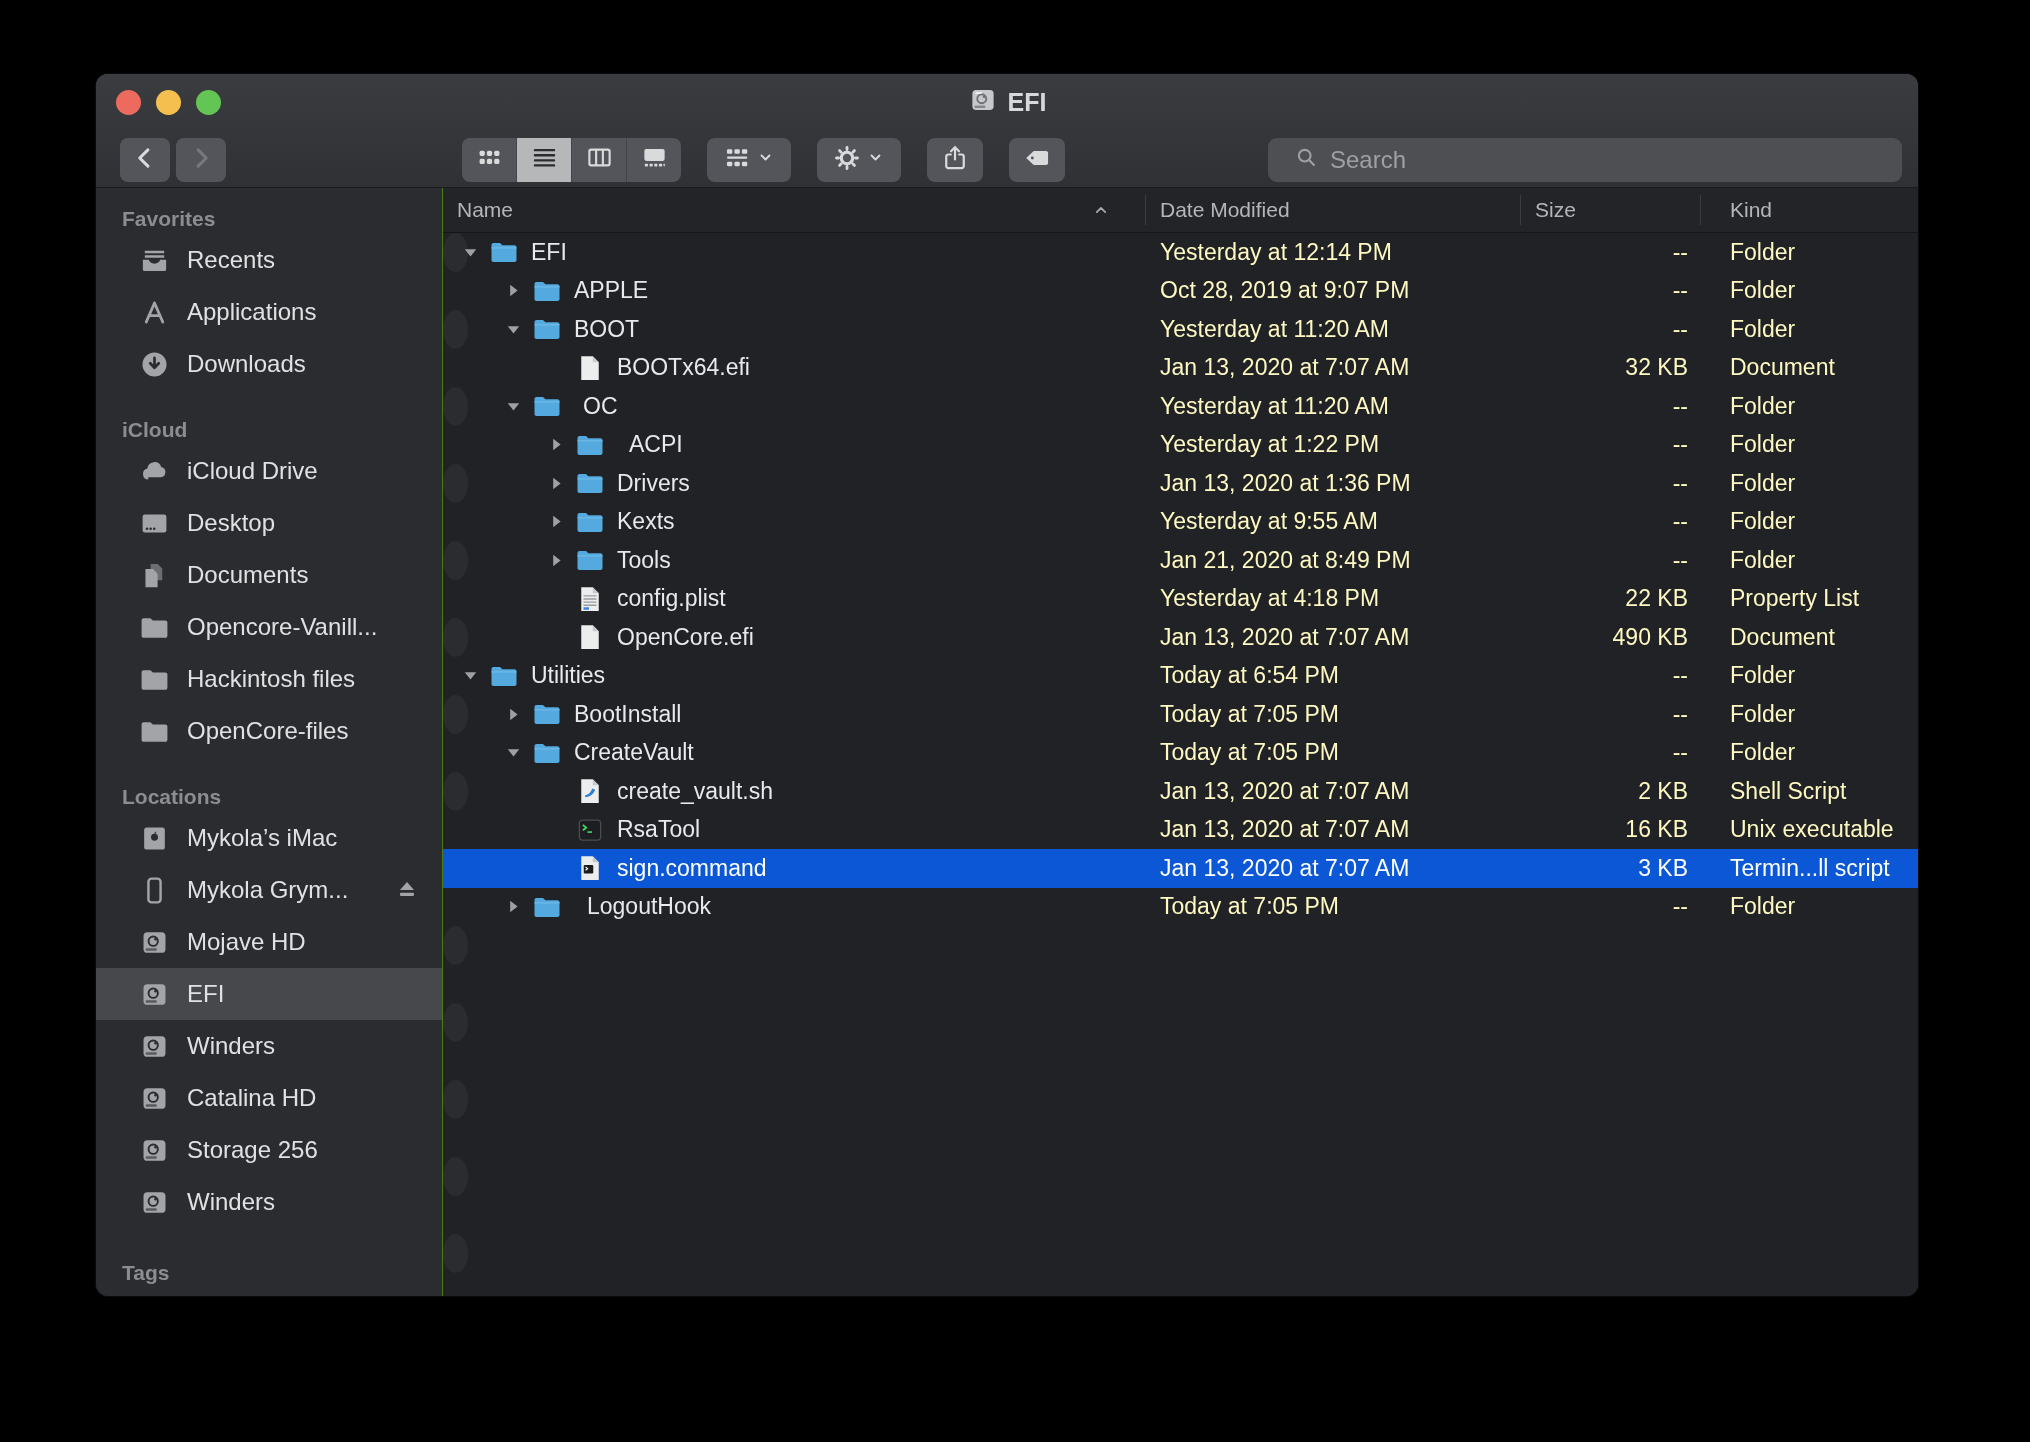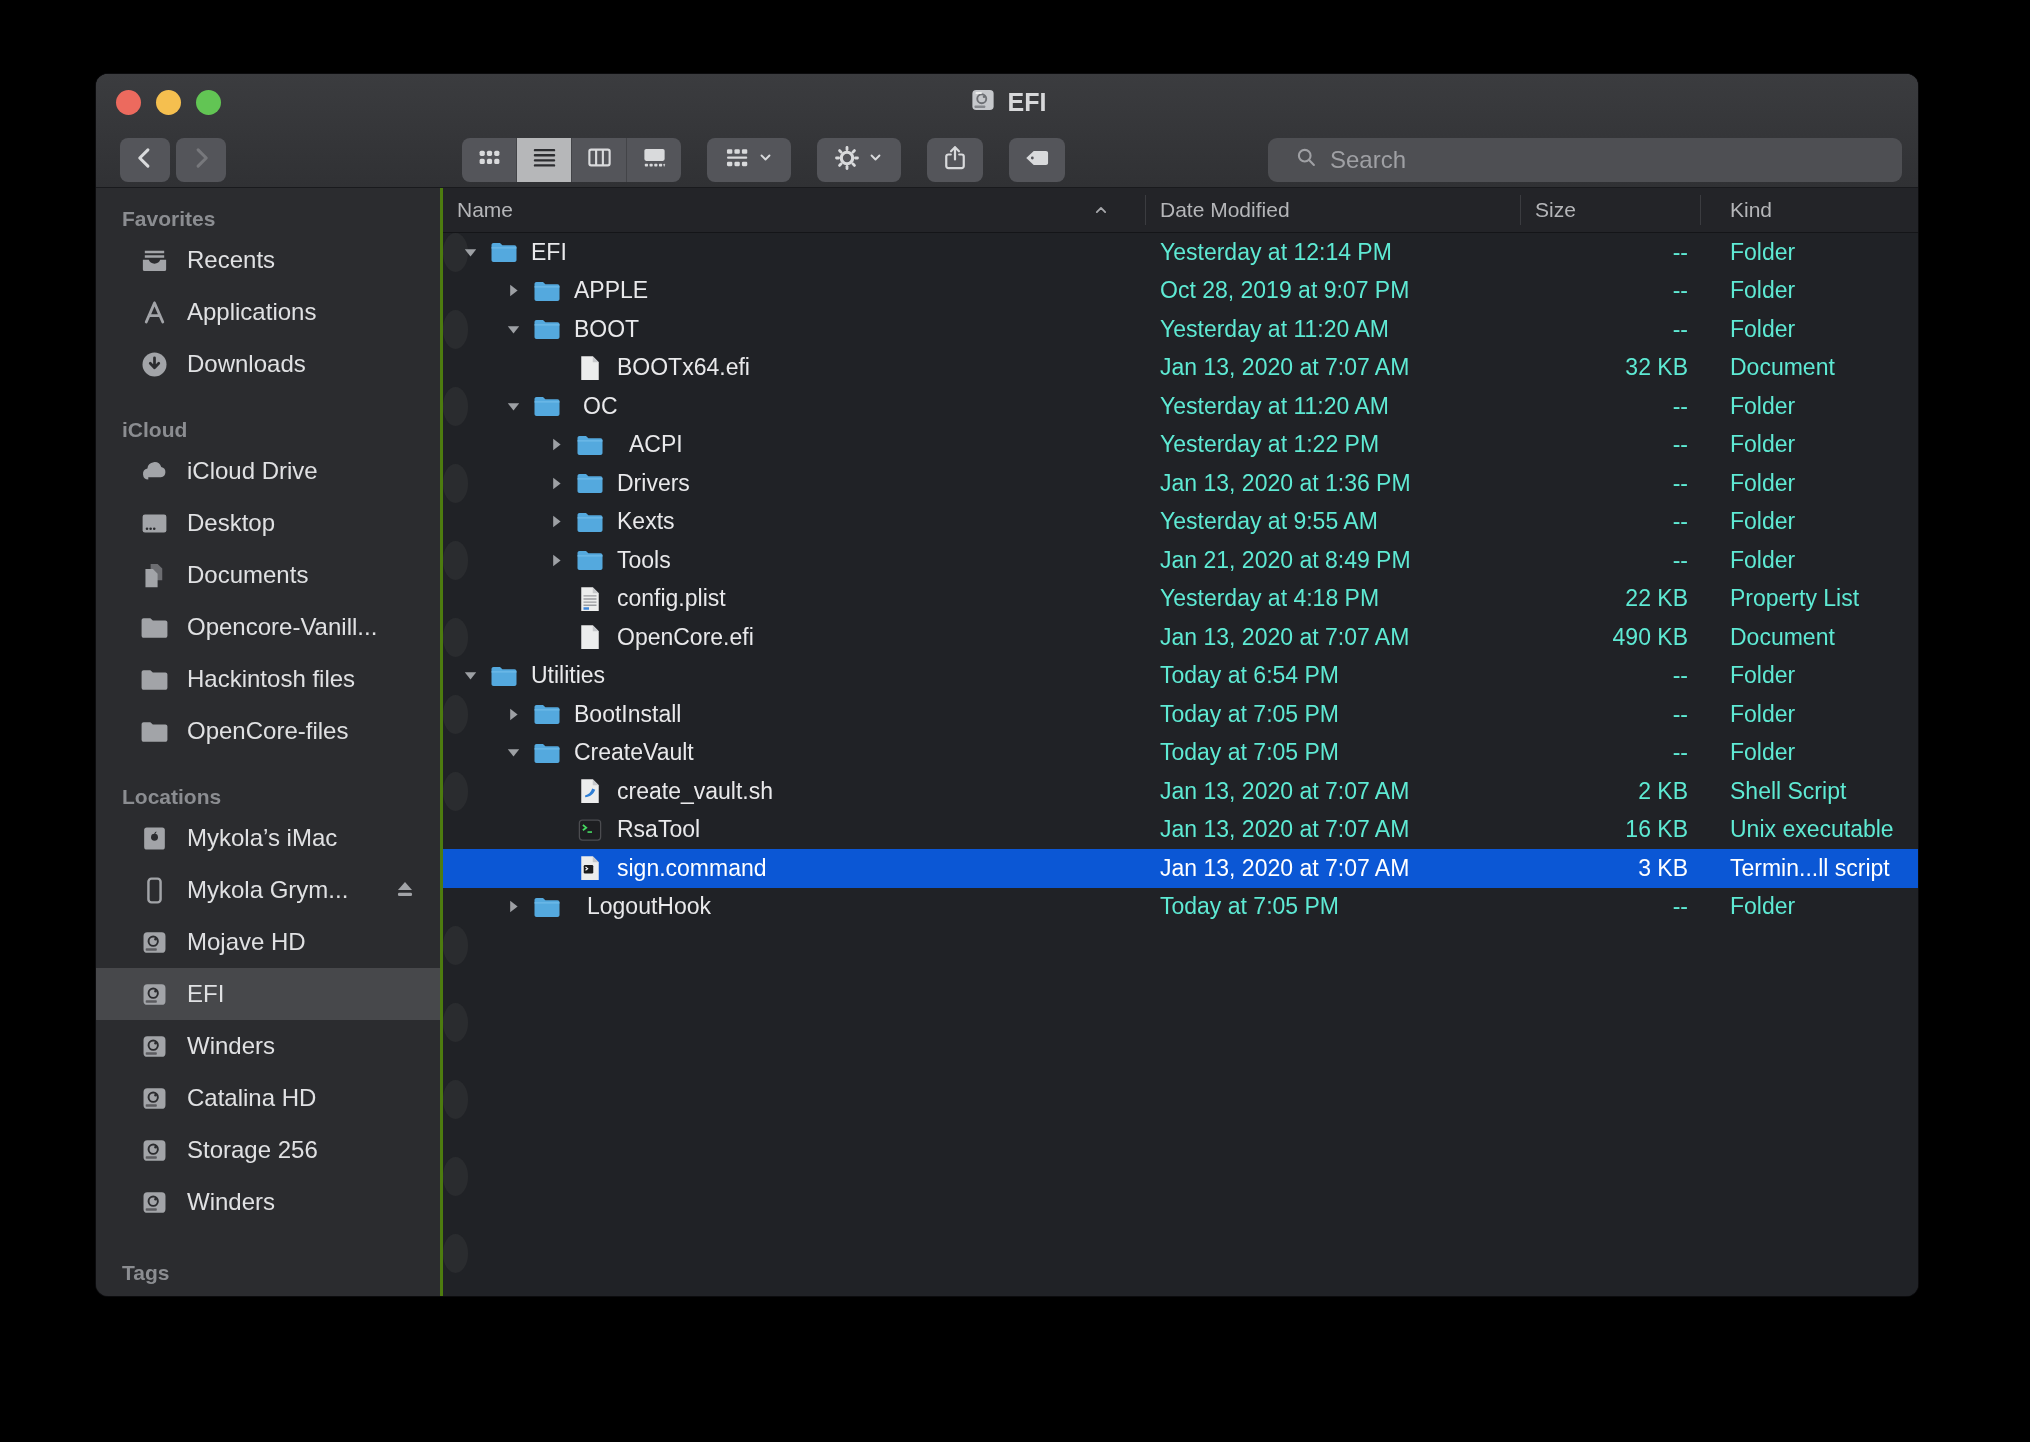--- a/index.html
+++ b/index.html
@@ -34,21 +34,21 @@
   .seg svg{width:27px;height:27px;}
   .wide{width:84px;margin-left:26px;gap:5px;}
   .narrow{width:56px;margin-left:26px;}
   .chev svg{width:19px;height:19px;}
   .searchbox{margin-left:auto;width:634px;height:44px;border-radius:9px;background:#4e4f53;display:flex;align-items:center;padding:0 26px;box-sizing:border-box;gap:9px;}
   .searchbox svg{width:25px;height:25px;color:#9fa0a4;flex:none;}
   .searchbox input{background:transparent;border:0;outline:0;color:#e8e8ea;font-size:24px;width:100%;font-family:"Liberation Sans",sans-serif;}
   .searchbox input::placeholder{color:#9fa0a4;}
   
   .main{display:flex;height:calc(100% - 114px);}
-  .sidebar{width:347px;flex:none;background:#2b2c2f;border-right:3px solid #4d7c0f;box-sizing:border-box;padding-top:16px;position:relative;}
+  .sidebar{width:347px;flex:none;background:#2b2c2f;border-right:1px solid #4d7c0f;box-sizing:border-box;padding-top:16px;position:relative;}
   .side-section{margin-top:25px;}
   .side-section:first-child{margin-top:0;}
   .side-title{height:30px;line-height:30px;padding-left:26px;color:#8b8d91;font-size:21px;font-weight:700;}
   .side-item{height:52px;display:flex;align-items:center;padding-left:40px;color:#e0e1e3;font-size:24px;position:relative;white-space:nowrap;}
   .side-item.selected{background:#47484b;}
   .sicon{width:36px;display:flex;justify-content:center;color:#a2a4a8;margin-right:15px;flex:none;}
   .sicon svg{width:31px;height:31px;}
   .eject{position:absolute;right:22px;top:0;height:100%;display:flex;align-items:center;color:#a2a4a8;}
   .eject svg{width:26px;height:26px;}
   .tags-section{position:absolute;left:0;right:0;bottom:8px;margin-top:0;}
@@ -62,21 +62,21 @@
   .rows{flex:1;overflow:hidden;}
   .frow{height:38.5px;position:relative;font-size:23px;color:#e9e9eb;}
   .frow.light{background:#2a2c2f;}
   .frow.dark{background:#202226;}
   .frow.selected{background:#0b57d5;}
   .cell{position:absolute;top:0;height:100%;display:flex;align-items:center;white-space:nowrap;}
   .disc{width:26px;justify-content:center;color:#9da0a4;}
   .disc svg{width:19px;height:19px;}
   .ficon{top:4px;width:30px;height:30px;display:flex;align-items:center;justify-content:center;position:absolute;}
   .ficon svg{width:30px;height:30px;}
-  .meta{color:#5eead4;}
+  .meta{color:#fef9c3;}
   .dt{left:717px;}
   .sz{left:1077px;width:168px;justify-content:flex-end;}
   .kd{left:1287px;}
   .frow.selected .cell,.frow.selected .meta,.frow.selected .disc{color:#ffffff;}
 </style>
 </head>
 <body>
 
 <div class="window">
 

